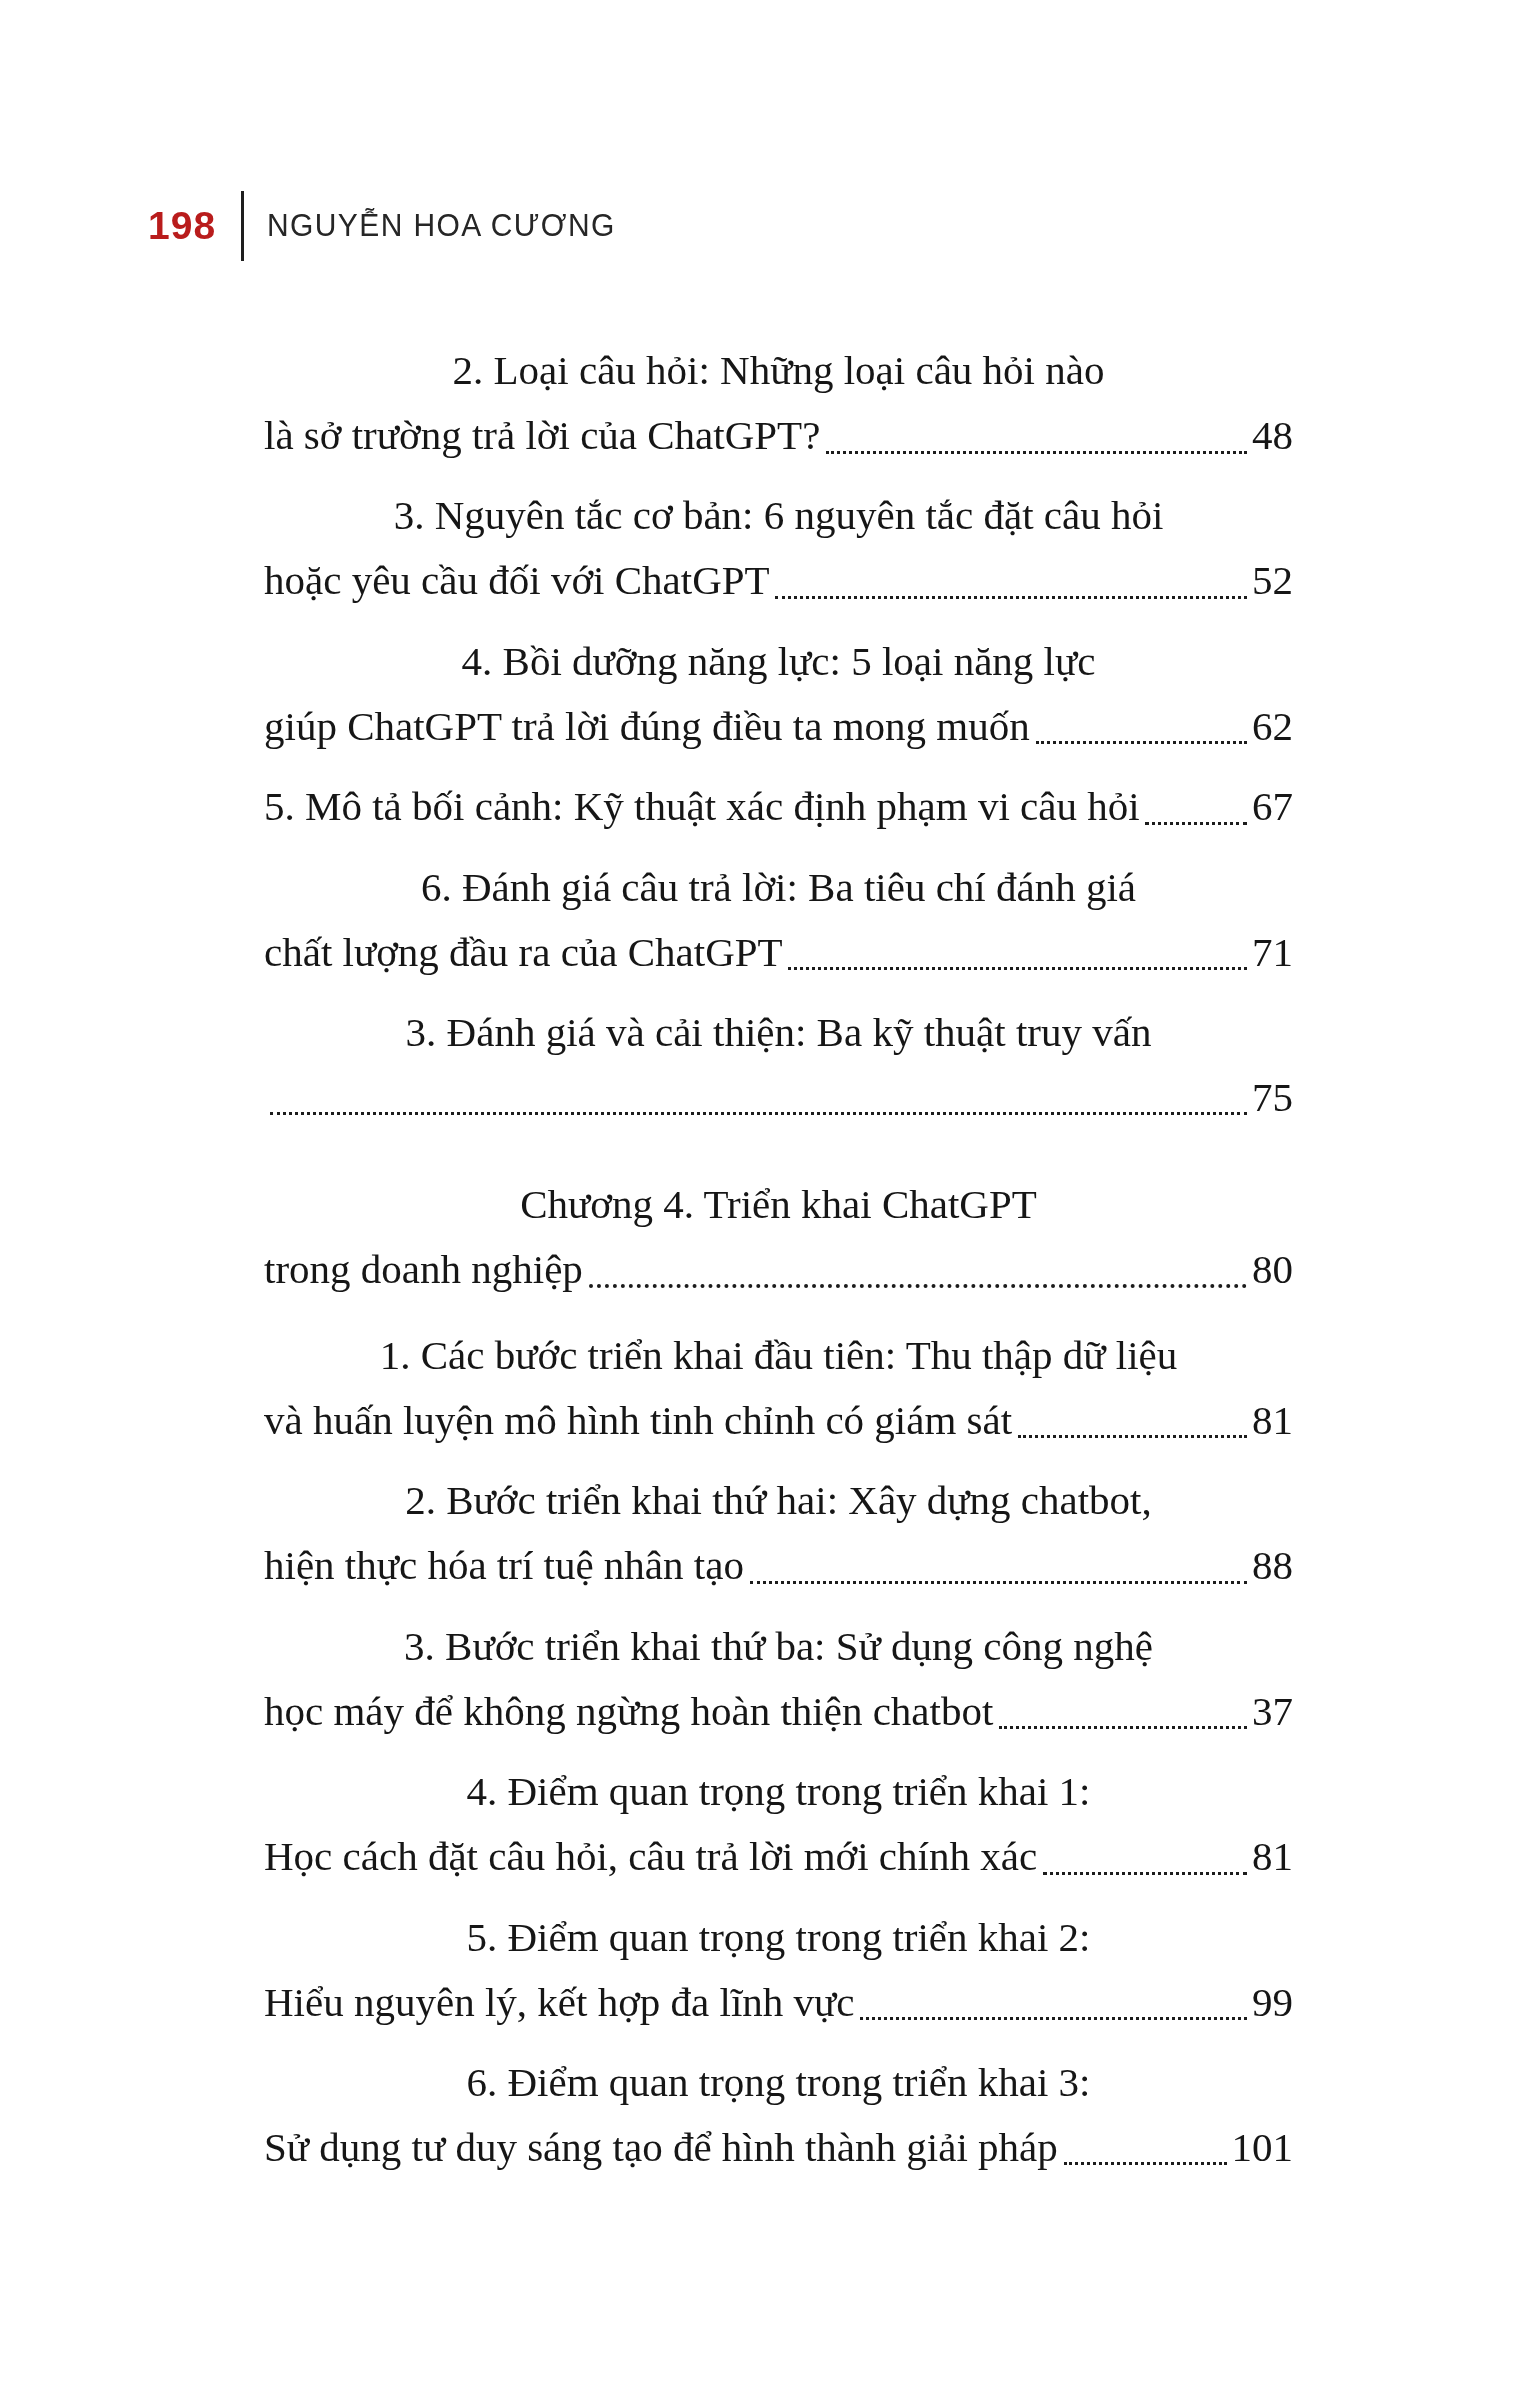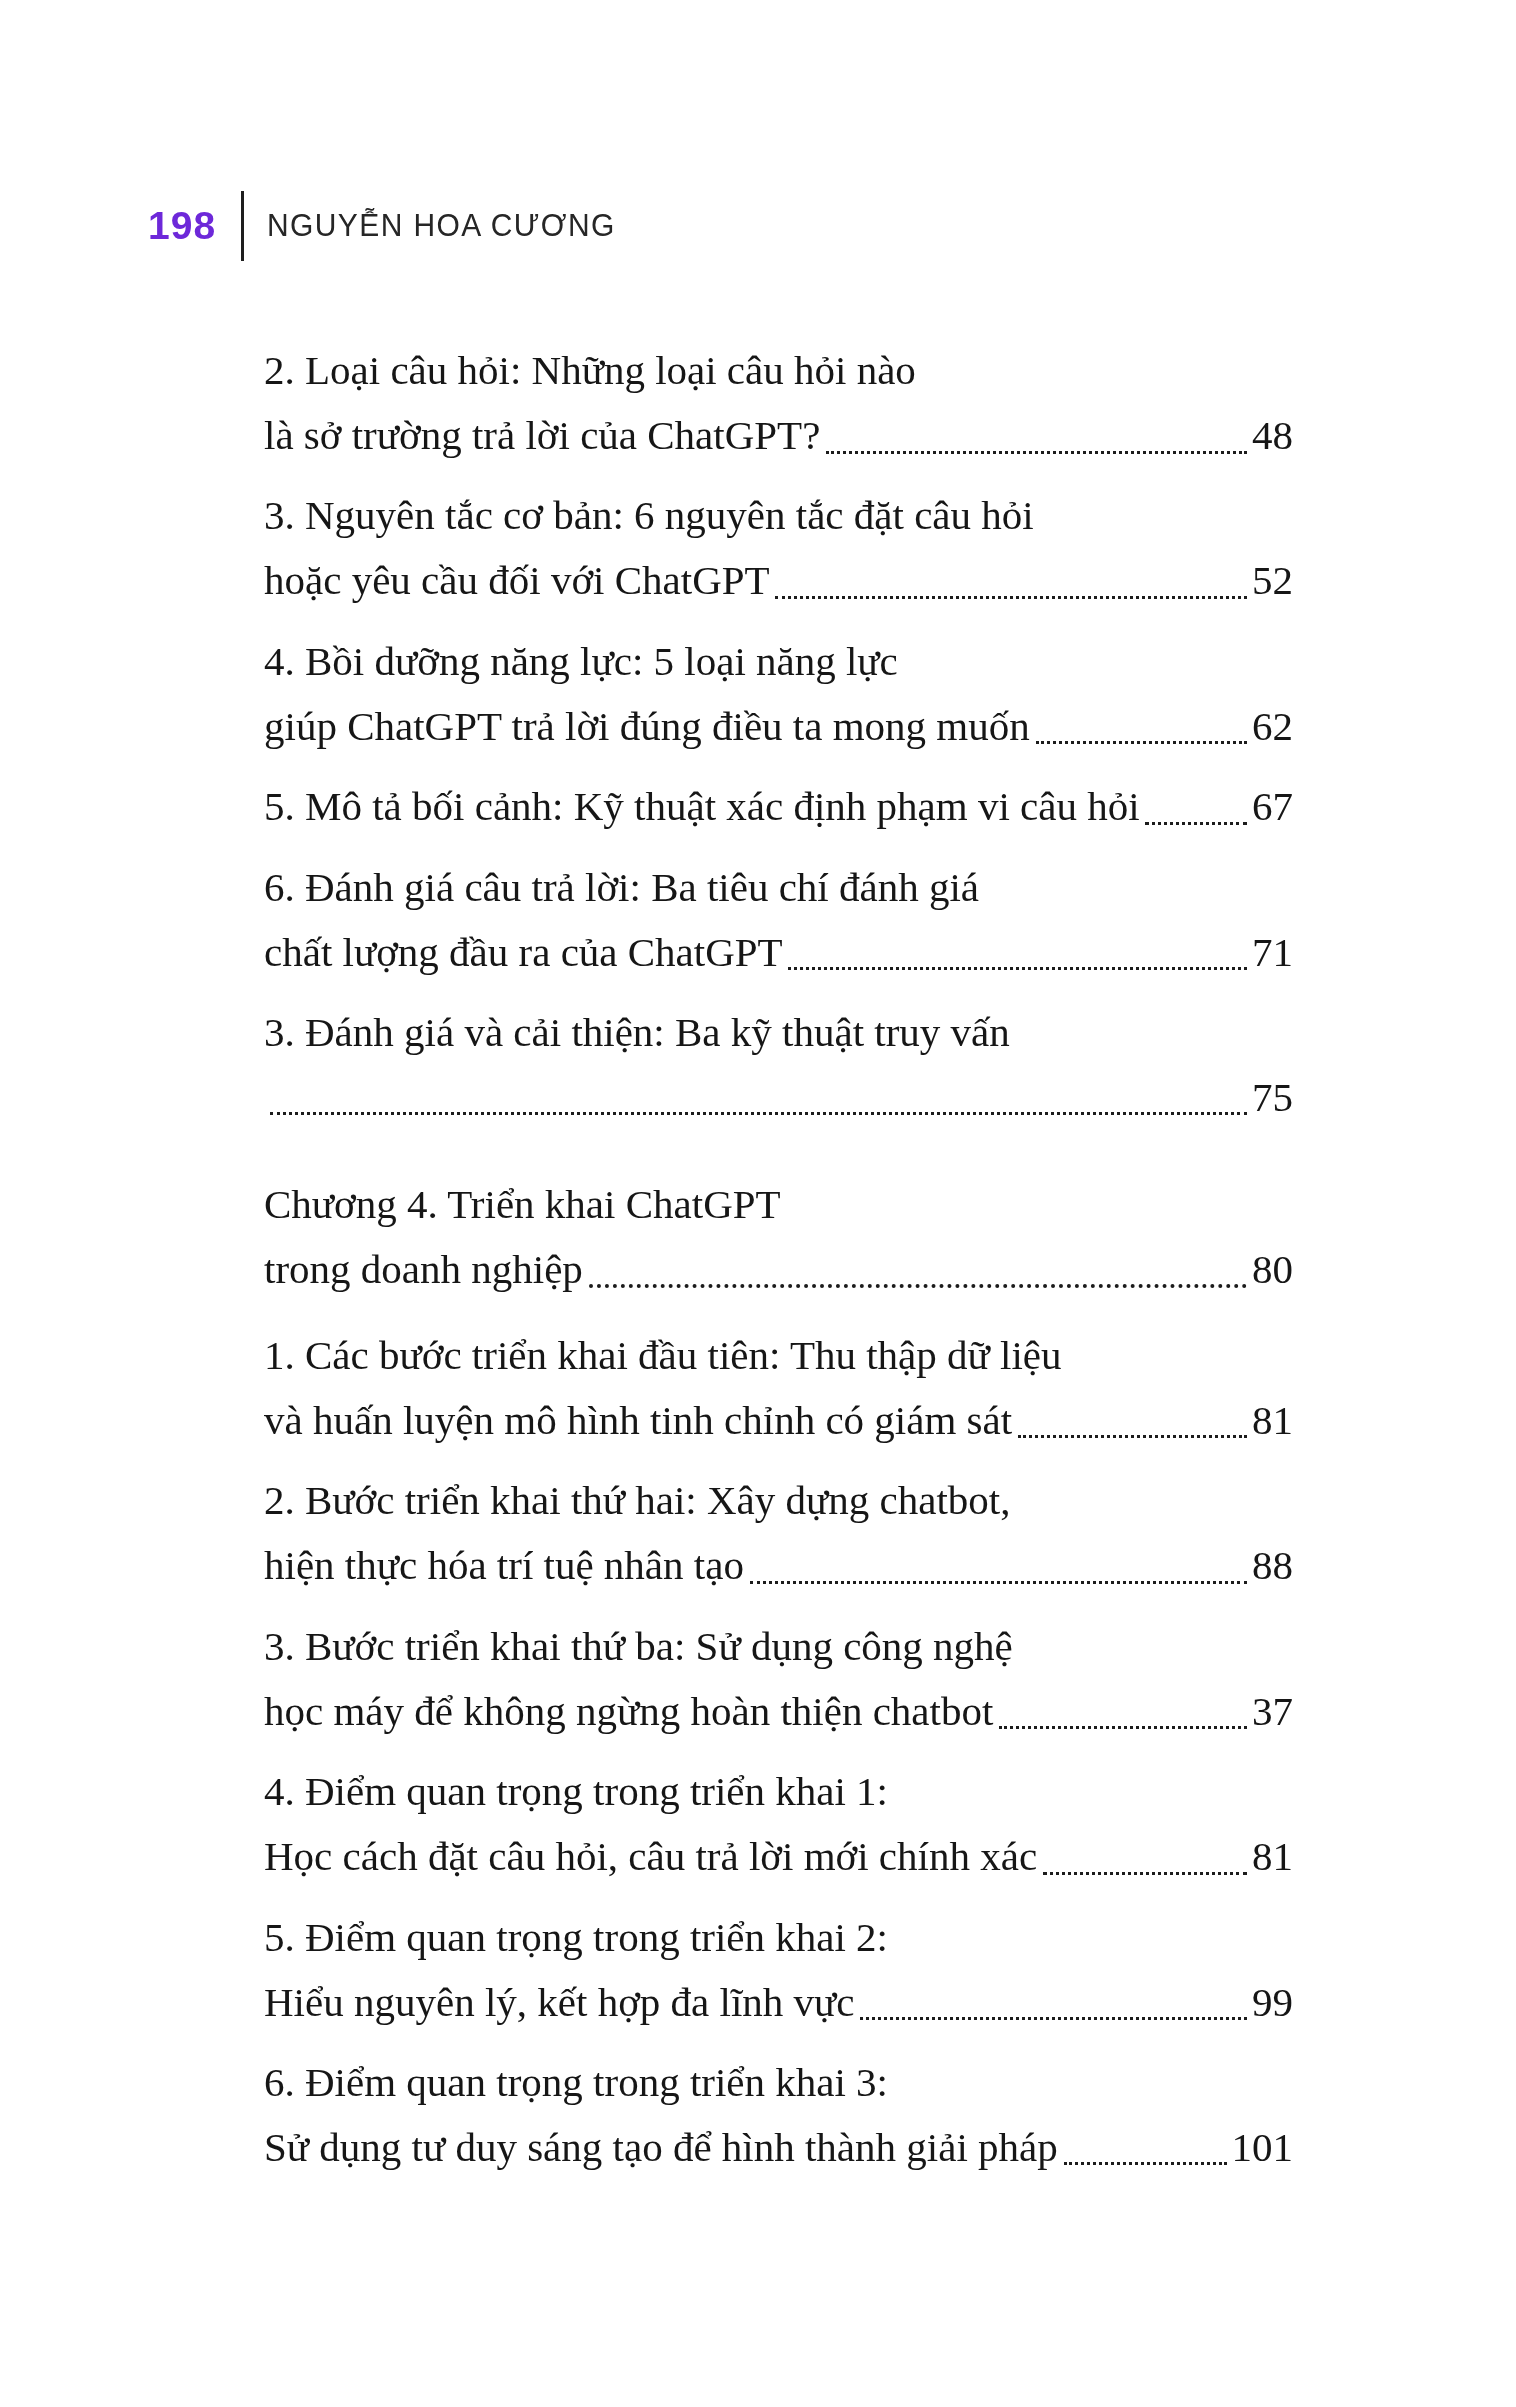--- a/index.html
+++ b/index.html
@@ -22,21 +22,21 @@
     top: 189px;
     height: 73px;
     display: flex;
     align-items: center;
   }
   .folio {
     font-family: "Liberation Sans", sans-serif;
     font-weight: 700;
     font-size: 39px;
     letter-spacing: 1px;
-    color: #6d28d9;
+    color: #b91c1c;
   }
   .header-divider {
     width: 2.9px;
     height: 70px;
     background: #1e1e1e;
     margin: 0 23px 0 25px;
   }
   .author {
     font-family: "Liberation Sans", sans-serif;
     font-weight: 400;
@@ -48,20 +48,21 @@
   
   .toc {
     position: absolute;
     left: 264px;
     top: 338px;
     width: 1029px;
     font-family: "Liberation Serif", serif;
     font-size: 41px;
     line-height: 65px;
     color: #161616;
+    text-align: center;
   }
   .toc-entry {
     margin-bottom: 15.4px;
   }
   .toc-entry.chapter {
     font-weight: 400;
     margin-top: 42px;
     margin-bottom: 21px;
   }
   .toc-line .text {

